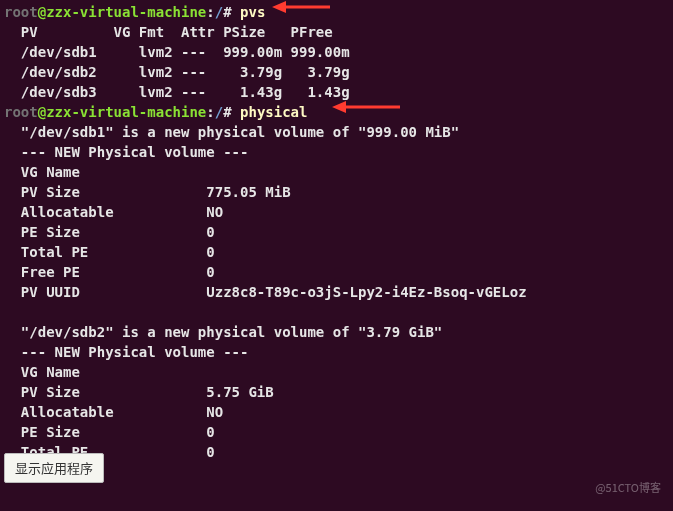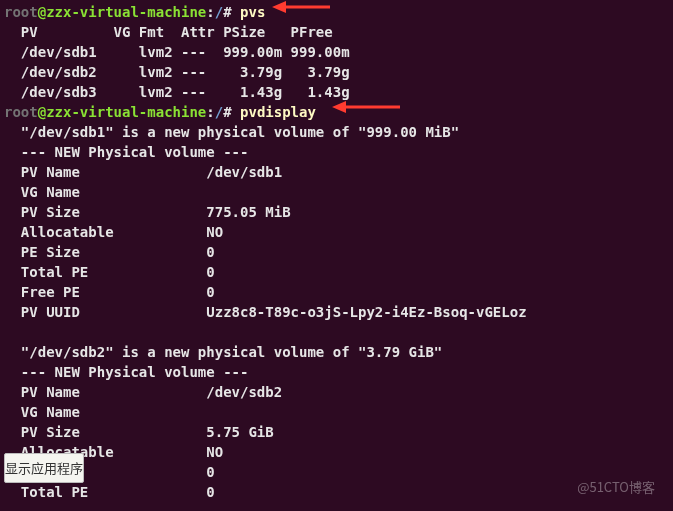--- a/index.html
+++ b/index.html
@@ -23,60 +23,58 @@
   .arrow{position:absolute;z-index:2}
   .arrow svg{display:block}
   .tooltip{
     position:absolute;
     left:4px;bottom:28px;
     background:#f5f5f0;
     color:#333;
     font-family:"Noto Sans CJK SC","Microsoft YaHei",sans-serif;
     font-size:13px;
     font-weight:400;
-    padding:4px 0;
+    padding:4px 10px;
     border:1px solid #bbb;
     border-radius:2px;
     z-index:3;
   }
   .wm{
     position:absolute;
-    right:18px;bottom:14px;
+    right:12px;bottom:14px;
     color:rgba(255,255,255,.35);
     font-family:"Noto Sans CJK SC","Microsoft YaHei",sans-serif;
-    font-size:13px;
+    font-size:11px;
     font-weight:400;
     z-index:1;
   }
   .pad{padding:2px 4px 0 4px}
 </style>
 </head>
 <body>
 
 <div class="pad">
 <div class="line"><span class="user">root</span><span class="host">@</span><span class="host">zzx-virtual-machine</span><span class="sep">:</span><span class="path">/</span><span class="sep"># </span><span class="cmd">pvs</span></div>
 <div class="line">  PV         VG Fmt  Attr PSize   PFree  </div>
 <div class="line">  /dev/sdb1     lvm2 ---  999.00m 999.00m</div>
 <div class="line">  /dev/sdb2     lvm2 ---    3.79g   3.79g</div>
 <div class="line">  /dev/sdb3     lvm2 ---    1.43g   1.43g</div>
-<div class="line"><span class="user">root</span><span class="host">@</span><span class="host">zzx-virtual-machine</span><span class="sep">:</span><span class="path">/</span><span class="sep"># </span><span class="cmd">pvdisplay</span></div>
+<div class="line"><span class="user">root</span><span class="host">@</span><span class="host">zzx-virtual-machine</span><span class="sep">:</span><span class="path">/</span><span class="sep"># </span><span class="cmd">physical</span></div>
 <div class="line">  "/dev/sdb1" is a new physical volume of "999.00 MiB"</div>
 <div class="line">  --- NEW Physical volume ---</div>
-<div class="line">  PV Name               /dev/sdb1</div>
 <div class="line">  VG Name               </div>
 <div class="line">  PV Size               775.05 MiB</div>
 <div class="line">  Allocatable           NO</div>
 <div class="line">  PE Size               0   </div>
 <div class="line">  Total PE              0</div>
 <div class="line">  Free PE               0</div>
 <div class="line">  PV UUID               Uzz8c8-T89c-o3jS-Lpy2-i4Ez-Bsoq-vGELoz</div>
 <div class="line">   </div>
 <div class="line">  "/dev/sdb2" is a new physical volume of "3.79 GiB"</div>
 <div class="line">  --- NEW Physical volume ---</div>
-<div class="line">  PV Name               /dev/sdb2</div>
 <div class="line">  VG Name               </div>
 <div class="line">  PV Size               5.75 GiB</div>
 <div class="line">  Allocatable           NO</div>
 <div class="line">  PE Size               0   </div>
 <div class="line">  Total PE              0</div>
 
 </div>
 
 <div class="arrow" style="left:272px;top:-2px">
   <svg width="60" height="18" viewBox="0 0 60 18">

